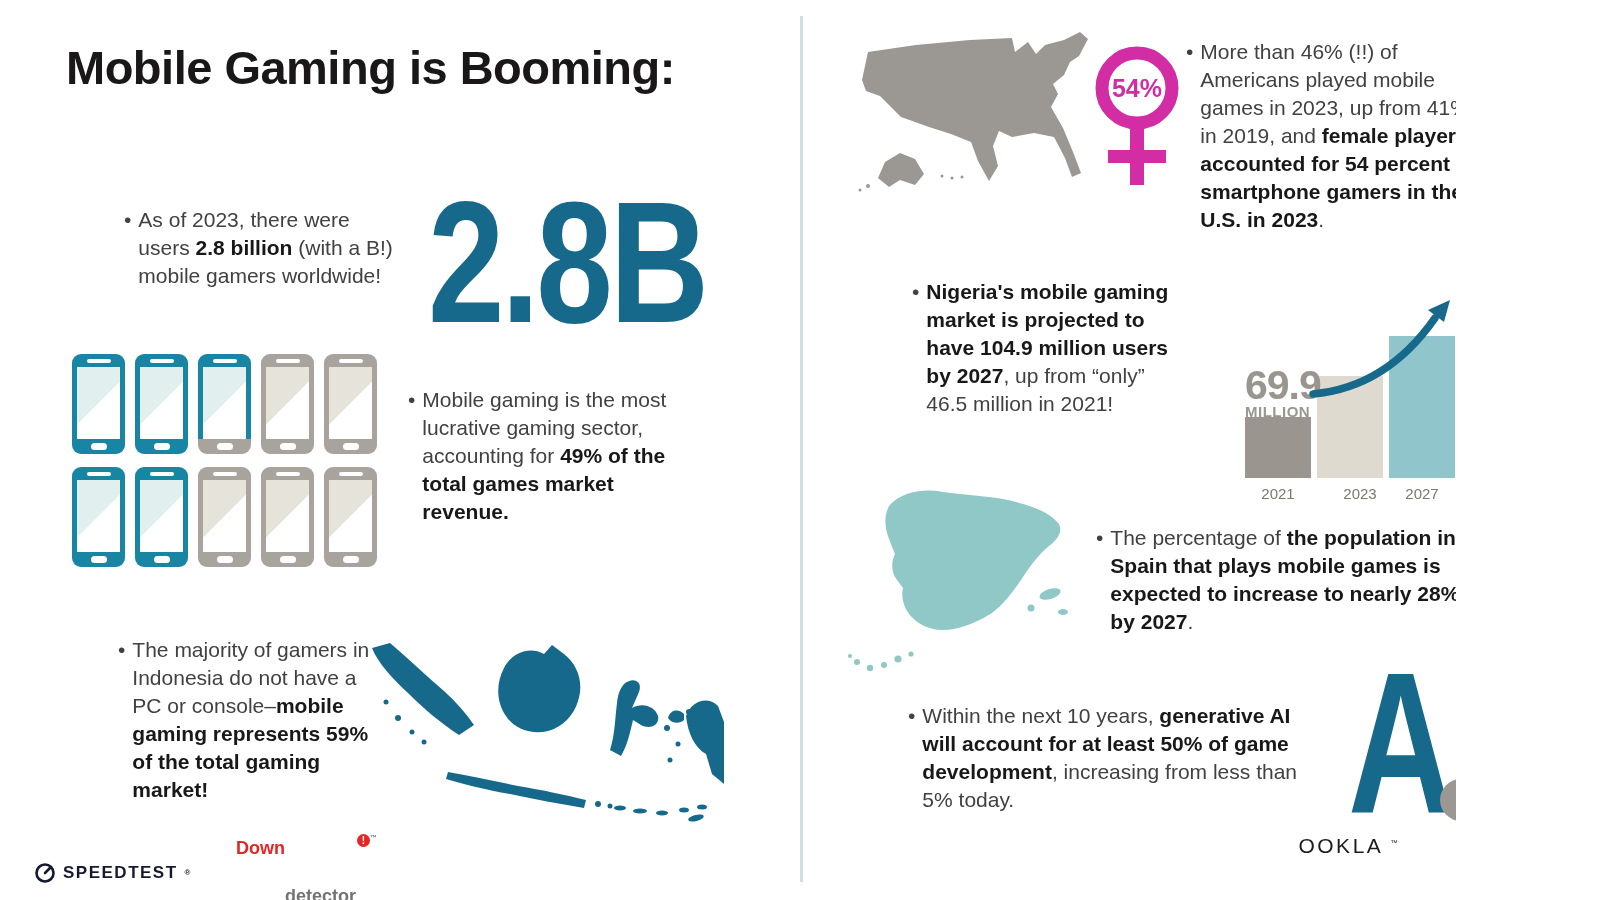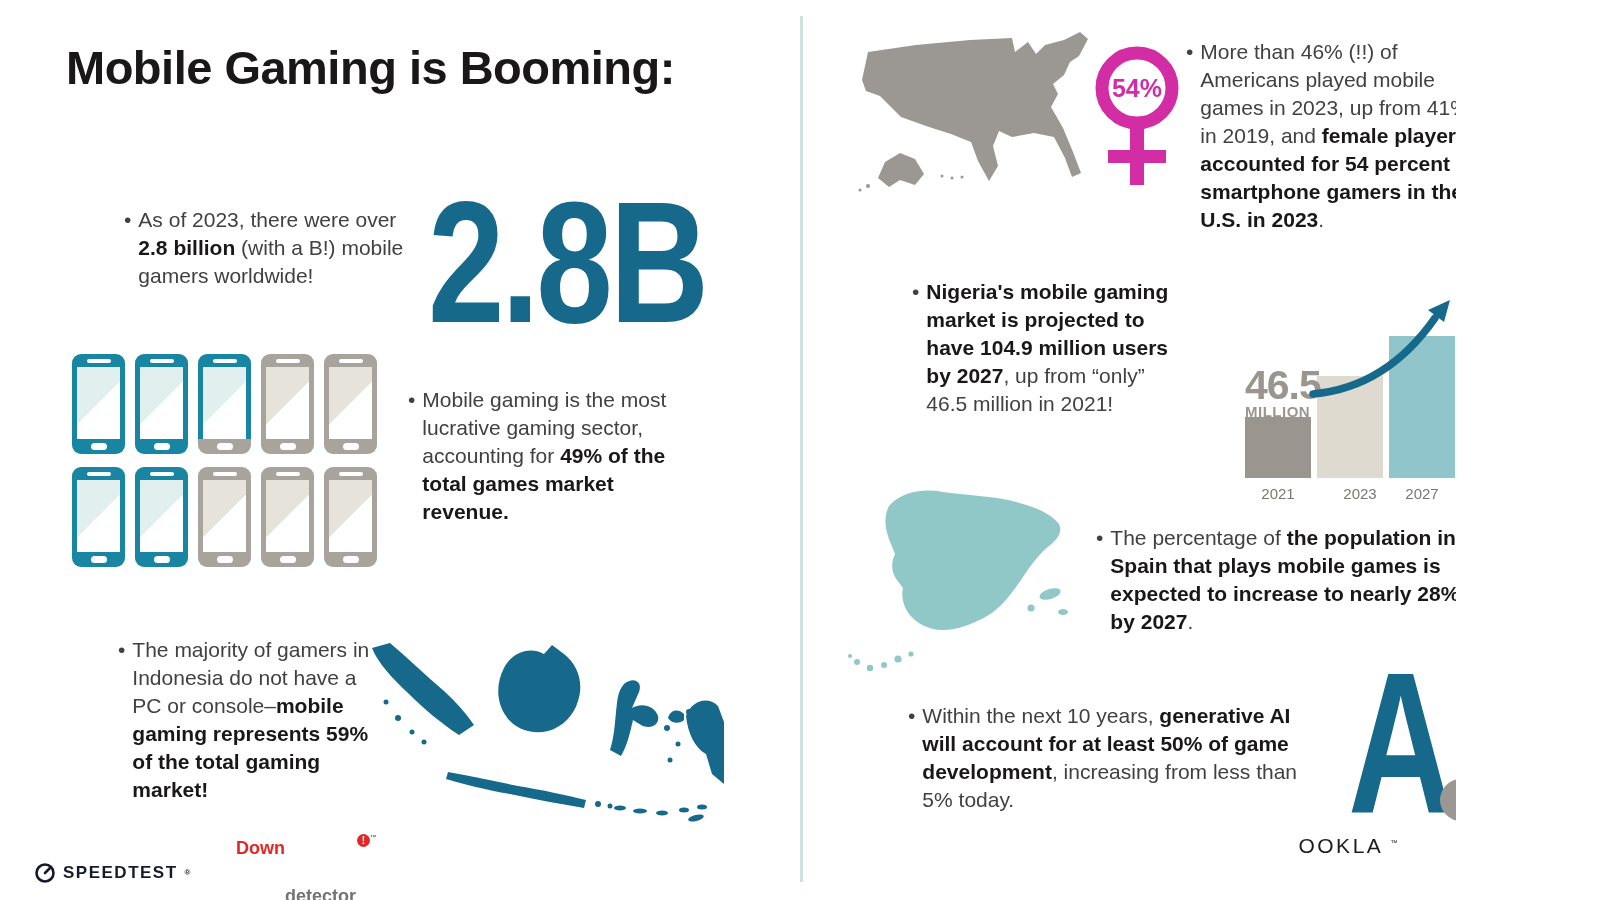--- a/index.html
+++ b/index.html
@@ -83,21 +83,21 @@
 <div class="canvas">
 
   <div class="divider"></div>
 
   <h1 class="title">
     <span>Mobile Gaming is Booming:</span>
   </h1>
 
   <div class="fact f-gamers">
     <span class="bullet">•</span>
-    <div class="ftext"><span>As of 2023, there were over </span><span class="b">2.8 billion</span><span> (with a B!) mobile gamers worldwide!</span></div>
+    <div class="ftext"><span>As of 2023, there were users </span><span class="b">2.8 billion</span><span> (with a B!) mobile gamers worldwide!</span></div>
   </div>
 
   <div class="bigstat">2.8B</div>
 
   <div class="phones">
       <div class="phone full">
         <div class="speaker"></div>
         <div class="screen"></div>
         <div class="home"></div>
       </div>
@@ -215,21 +215,21 @@
         <div class="bar" style="left: 23px; height: 61px; background: rgb(154, 150, 143);"></div>
         <div class="year" style="left: 23px;">2021</div>
         <div class="bar" style="left: 95px; height: 102px; background: rgb(222, 218, 208);"></div>
         <div class="year" style="left: 105px; margin-top: 10px;">2023</div>
         <div class="bar" style="left: 167px; height: 142px; background: rgb(143, 197, 203);"></div>
         <div class="year" style="left: 167px;">2027</div>
         <div class="bar" style="left: 239px; height: 183px; background: rgb(23, 105, 140);"></div>
         <div class="year" style="left: 239px;">2027</div>
       </div>
     <div class="lbl lbl46">
-      <div class="num">46.5</div>
+      <div class="num">69.9</div>
       <div class="unit">MILLION</div>
     </div>
     <div class="lbl lbl104">
       <div class="num">104.9</div>
       <div class="unit">MILLION</div>
     </div>
     <svg class="arrow" width="312" height="254" viewBox="0 0 312 254">
       <path d="M 91 146 C 135 142, 178 120, 213 70" fill="none" stroke="#17698C" stroke-width="7.5" stroke-linecap="round"></path>
       <polygon points="228,52 222,74 206,62" fill="#17698C"></polygon>
     </svg>

